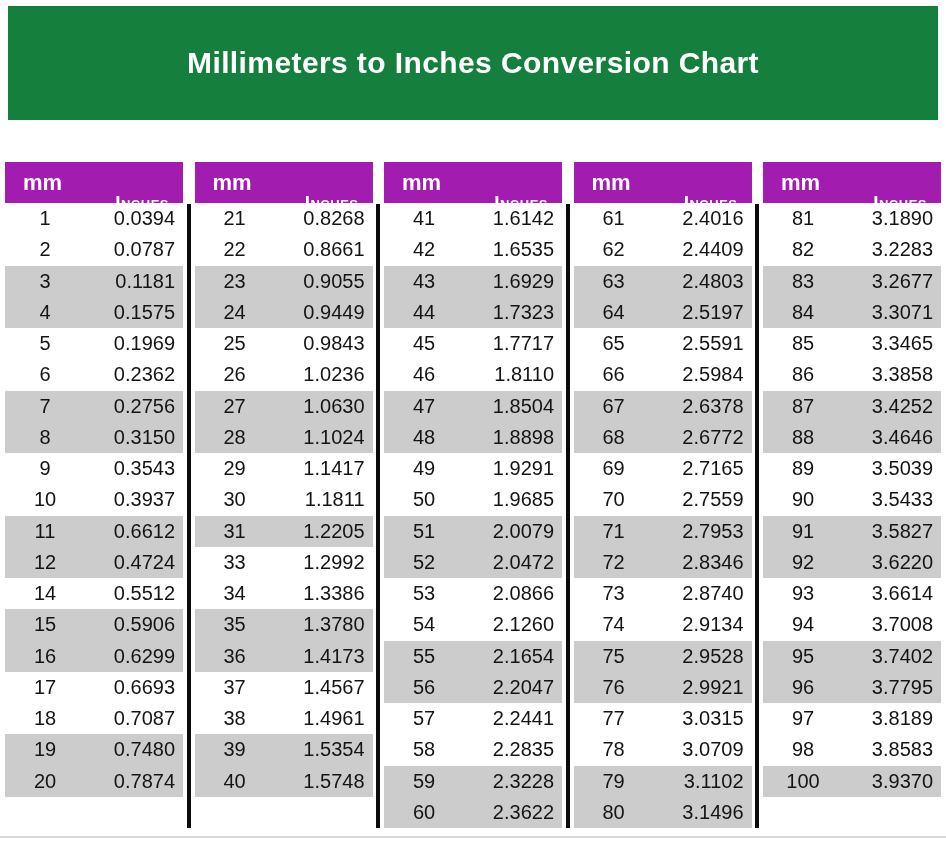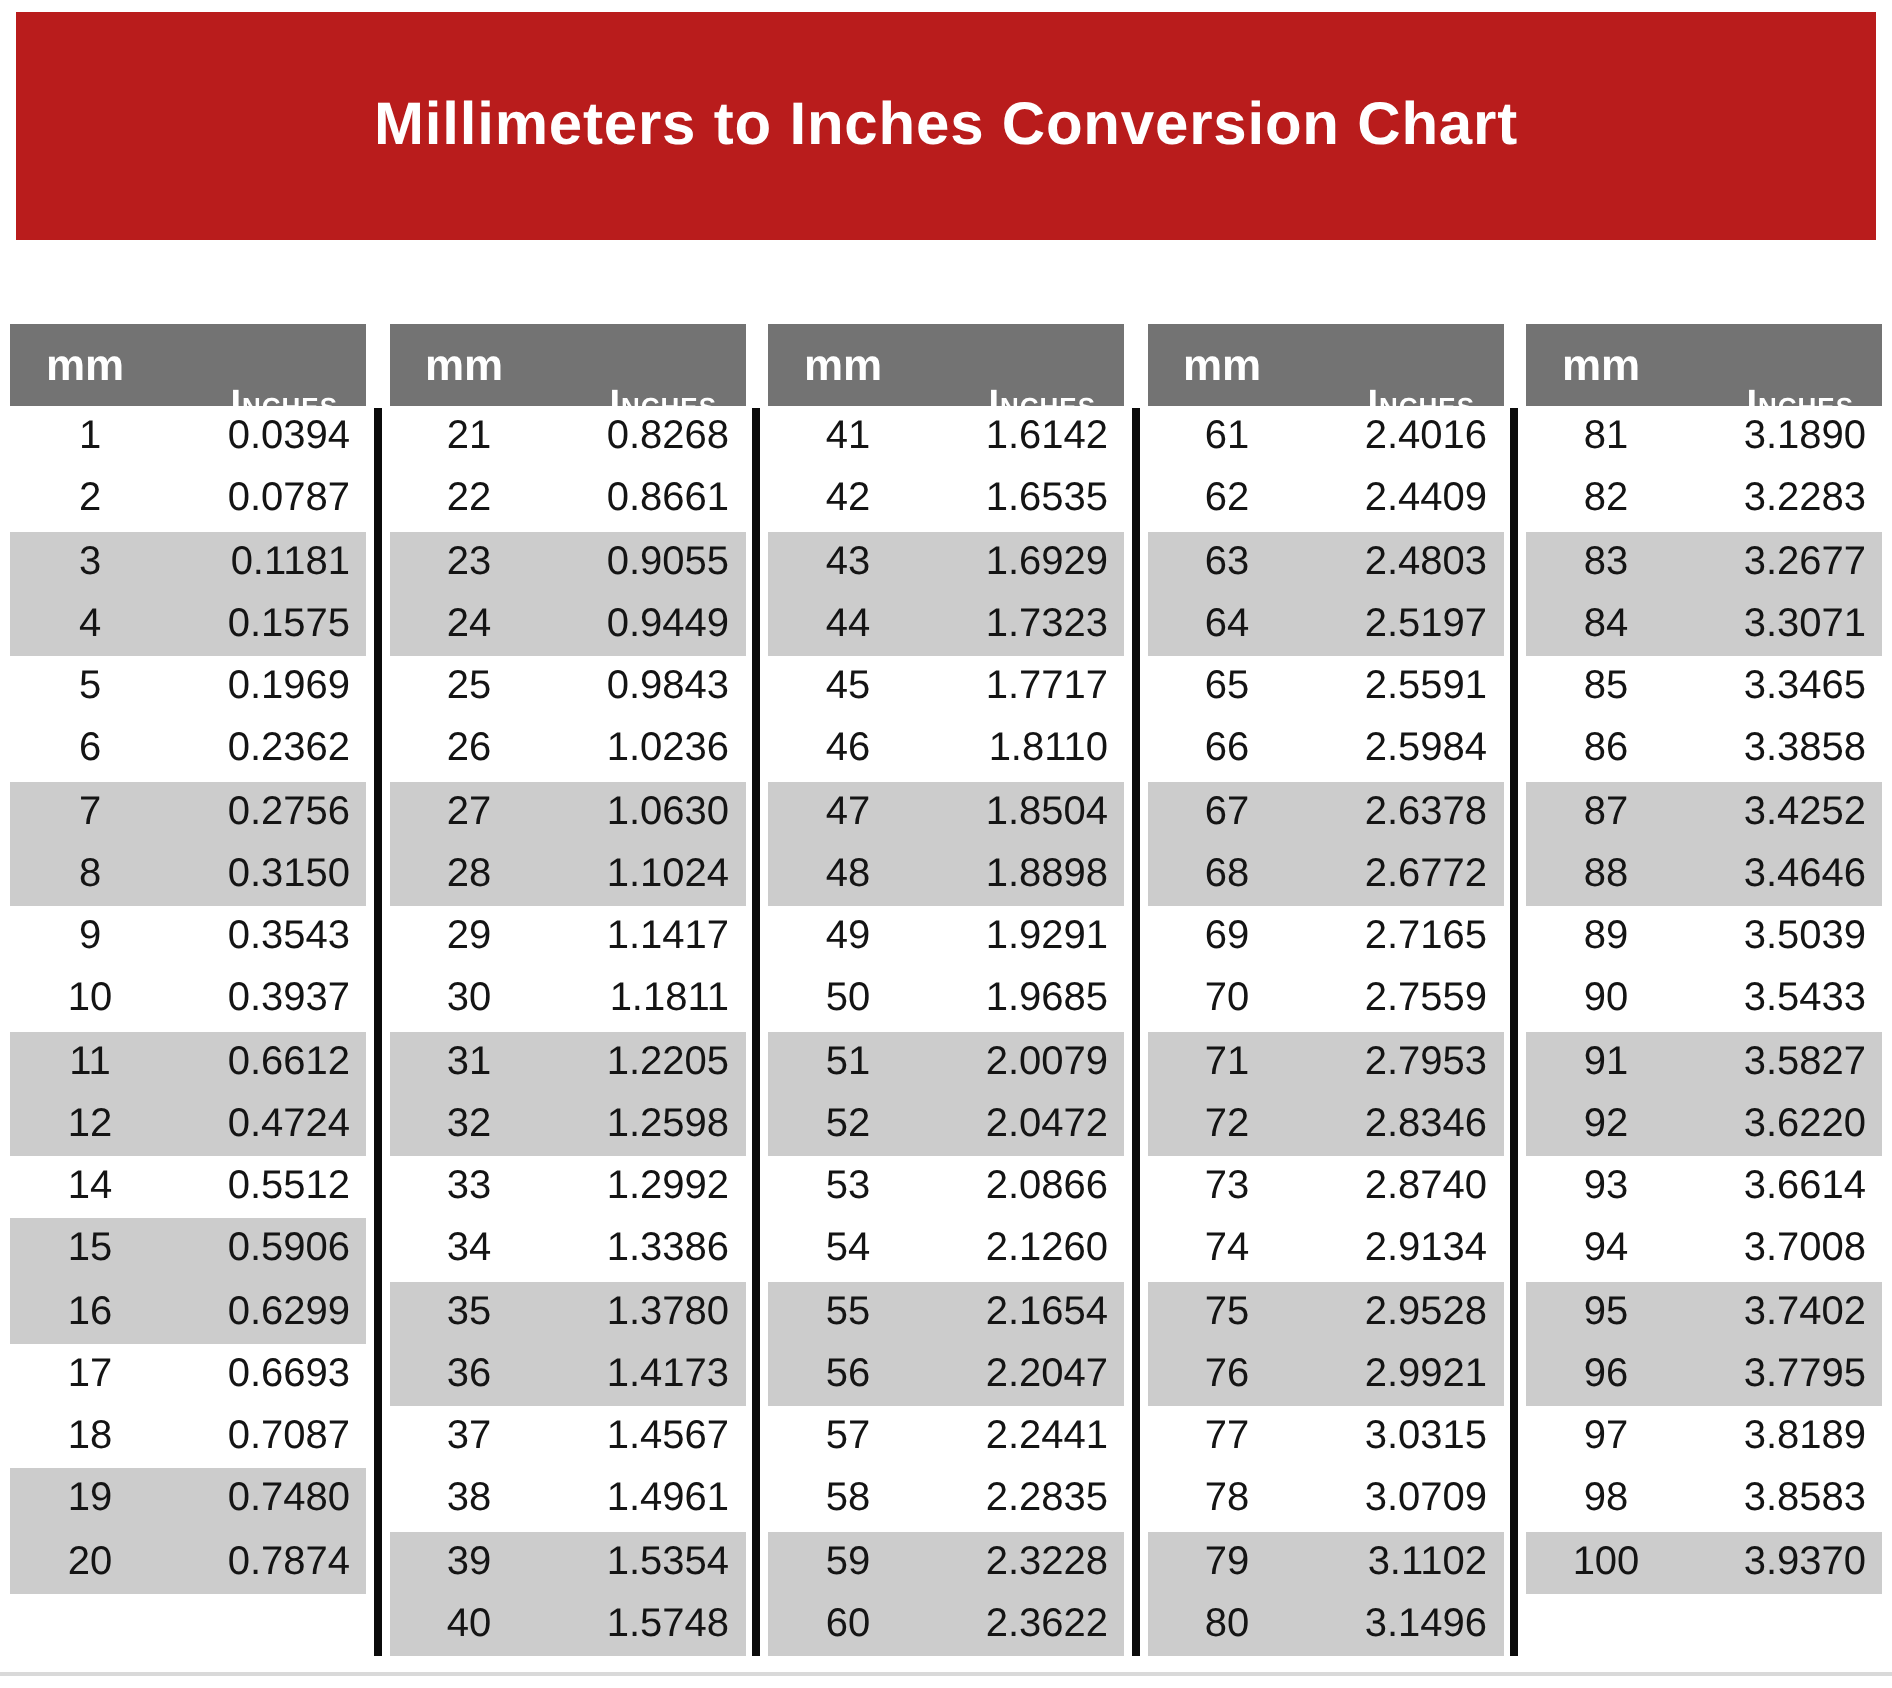--- a/index.html
+++ b/index.html
@@ -7,21 +7,21 @@
     width:946px;height:844px;
     font-family:"Liberation Sans","DejaVu Sans",sans-serif;
     color:#141414;
     overflow:hidden;
     position:relative;
   }
   
   .titlebar{
     margin:6px 8px 0 8px;
     height:114px;
-    background:#b91c1c;
+    background:#15803d;
     display:flex;align-items:center;justify-content:center;
   }
   .titlebar h1{
     margin:0;
     color:#ffffff;
     font-size:30px;
     font-weight:bold;
     letter-spacing:0.4px;
   }
   
@@ -31,21 +31,21 @@
     display:flex;
     justify-content:space-between;
     align-items:stretch;
   }
   .col{
     width:178px;
     flex:0 0 178px;
   }
   .thead{
     height:41px;
-    background:#737373;
+    background:#a21caf;
     color:#ffffff;
     display:flex;
     align-items:center;
     justify-content:space-between;
     padding:0 14px 0 18px;
     box-sizing:border-box;
   }
   .mm-label{
     font-size:22px;
     font-weight:bold;
@@ -227,24 +227,20 @@
           <span class="in-val">1.1417</span>
         </div>
         <div class="row">
           <span class="mm-val">30</span>
           <span class="in-val">1.1811</span>
         </div>
         <div class="row shade">
           <span class="mm-val">31</span>
           <span class="in-val">1.2205</span>
         </div>
-        <div class="row shade">
-          <span class="mm-val">32</span>
-          <span class="in-val">1.2598</span>
-        </div>
         <div class="row">
           <span class="mm-val">33</span>
           <span class="in-val">1.2992</span>
         </div>
         <div class="row">
           <span class="mm-val">34</span>
           <span class="in-val">1.3386</span>
         </div>
         <div class="row shade">
           <span class="mm-val">35</span>

